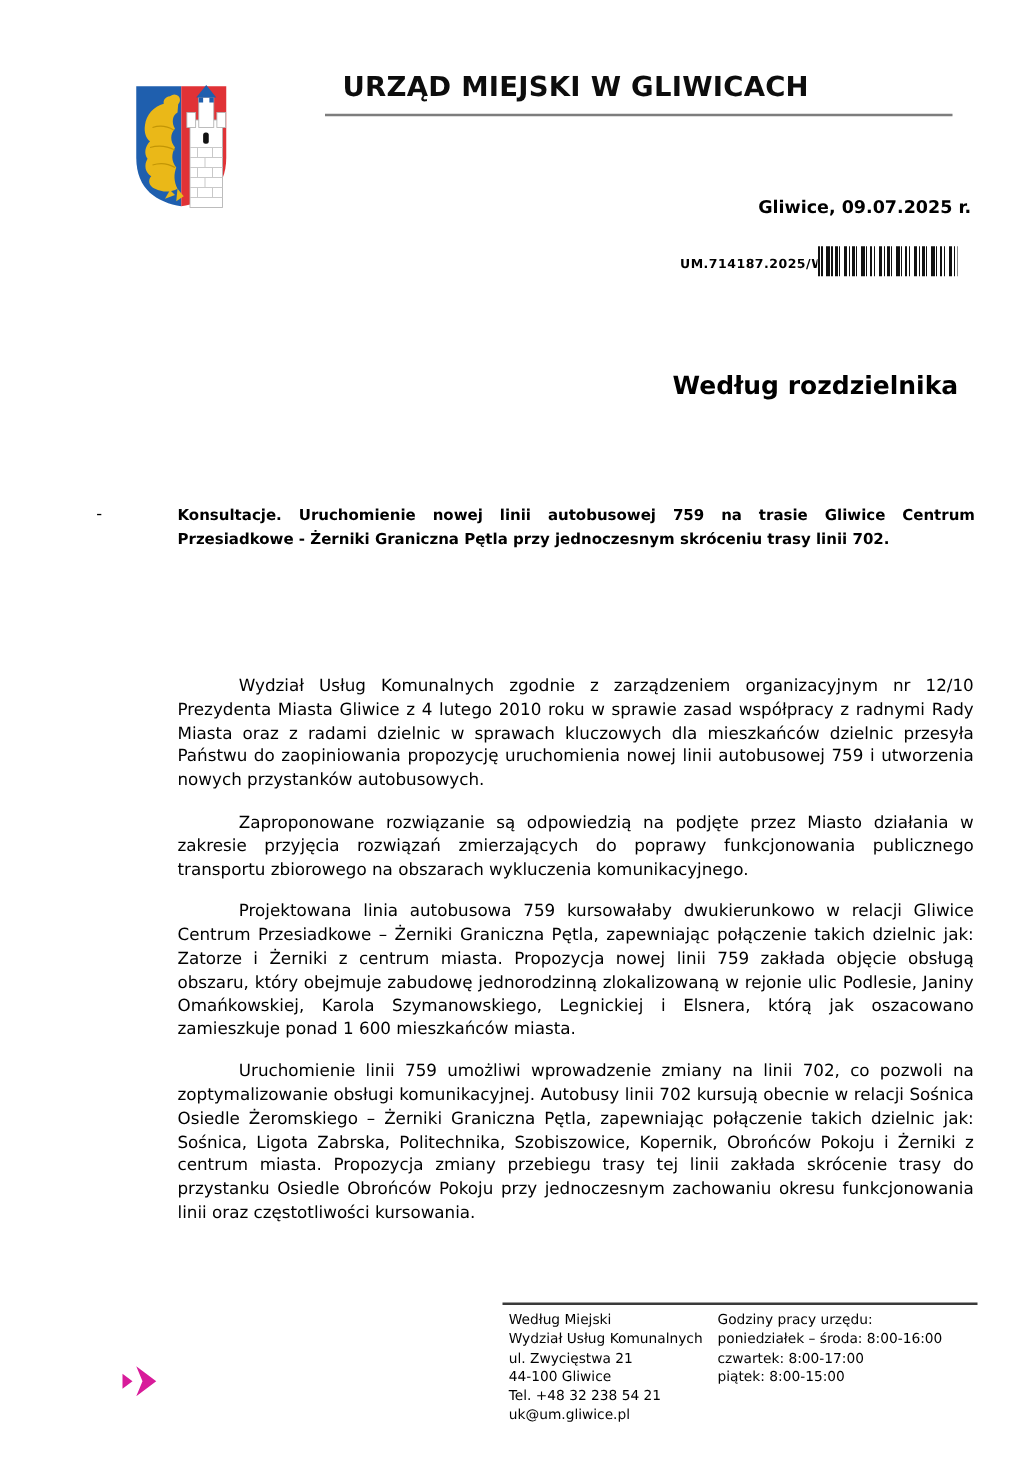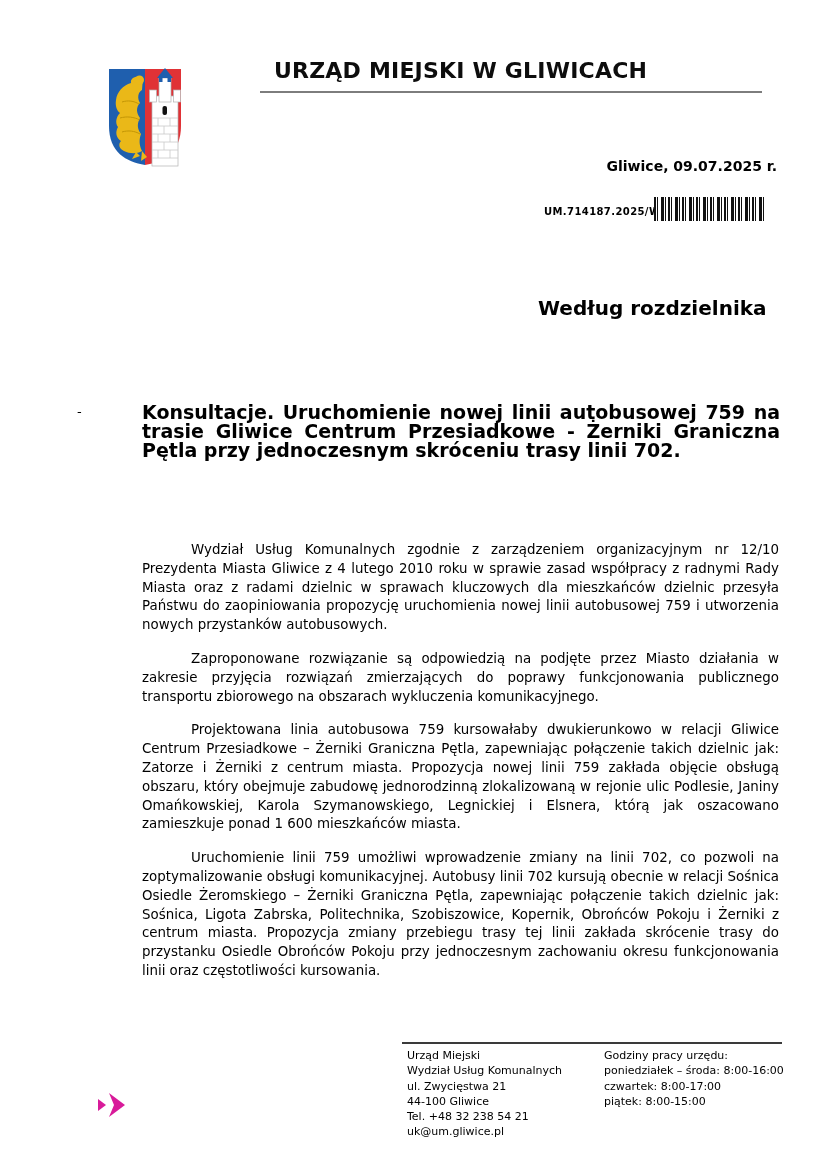--- a/index.html
+++ b/index.html
@@ -31,38 +31,38 @@
       #111 0px,#111 2px,#fff 2px,#fff 3px,
       #111 3px,#111 4px,#fff 4px,#fff 7px,
       #111 7px,#111 10px,#fff 10px,#fff 11px,
       #111 11px,#111 12px,#fff 12px,#fff 14px);
   }
   .addressee{position:absolute;left:494px;top:296px;font-size:20px;font-weight:bold;white-space:nowrap;}
   
   .subject-marker{position:absolute;left:33px;top:404px;font-size:13px;}
   .subject{
     position:absolute;left:98px;top:403px;width:638px;
-    font-size:19px;font-weight:bold;line-height:19px;text-align:justify;
+    font-size:12px;font-weight:bold;line-height:19px;text-align:justify;
   }
   .case-meta{position:absolute;left:98px;top:451px;font-size:13.5px;}
   .case-line1{white-space:nowrap;}
   .case-num-primary{font-size:16.5px;}
   .case-num-secondary{font-size:13px;}
   .case-line2{margin-top:9px;white-space:nowrap;}
   
   .body-text{
     position:absolute;left:98px;top:541px;width:637px;
     font-size:13.4px;line-height:18.8px;text-align:justify;
   }
   .body-text p{margin:0 0 15px 0;text-indent:49px;}
   .body-text p:last-child{margin-bottom:0;}
   
   .footer-rule{position:absolute;left:358px;top:1042px;width:380px;height:1.5px;background:#3a3a3a;}
   .footer-address{position:absolute;left:363px;top:1048px;font-size:11px;line-height:15.3px;}
-  .footer-hours{position:absolute;left:560px;top:1048px;font-size:11px;line-height:15.3px;}
+  .footer-hours{position:absolute;left:530px;top:1048px;font-size:11px;line-height:15.3px;}
   
   .logo{position:absolute;left:53px;top:1084px;display:flex;align-items:flex-start;}
   .logo-mark{width:30px;height:30px;margin-top:6px;}
   .logo-text{
     font-size:27px;font-weight:bold;color:#d81b9a;letter-spacing:-.5px;margin-left:4px;
     line-height:30px;
   }
   .logo-sup{font-size:10px;font-weight:bold;color:#d81b9a;letter-spacing:.5px;vertical-align:14px;margin-left:1px;}
 </style>
 </head>
@@ -134,21 +134,21 @@
   <div class="body-text">
     <p>Wydział Usług Komunalnych zgodnie z zarządzeniem organizacyjnym nr 12/10 Prezydenta Miasta Gliwice z 4 lutego 2010 roku w sprawie zasad współpracy z radnymi Rady Miasta oraz z radami dzielnic w sprawach kluczowych dla mieszkańców dzielnic przesyła Państwu do zaopiniowania propozycję uruchomienia nowej linii autobusowej 759 i utworzenia nowych przystanków autobusowych.</p>
     <p>Zaproponowane rozwiązanie są odpowiedzią na podjęte przez Miasto działania w zakresie przyjęcia rozwiązań zmierzających do poprawy funkcjonowania publicznego transportu zbiorowego na obszarach wykluczenia komunikacyjnego.</p>
     <p>Projektowana linia autobusowa 759 kursowałaby dwukierunkowo w relacji Gliwice Centrum Przesiadkowe – Żerniki Graniczna Pętla, zapewniając połączenie takich dzielnic jak: Zatorze i Żerniki z centrum miasta. Propozycja nowej linii 759 zakłada objęcie obsługą obszaru, który obejmuje zabudowę jednorodzinną zlokalizowaną w rejonie ulic Podlesie, Janiny Omańkowskiej, Karola Szymanowskiego, Legnickiej i Elsnera, którą jak oszacowano zamieszkuje ponad 1 600 mieszkańców miasta.</p>
     <p>Uruchomienie linii 759 umożliwi wprowadzenie zmiany na linii 702, co pozwoli na zoptymalizowanie obsługi komunikacyjnej. Autobusy linii 702 kursują obecnie w relacji Sośnica Osiedle Żeromskiego – Żerniki Graniczna Pętla, zapewniając połączenie takich dzielnic jak: Sośnica, Ligota Zabrska, Politechnika, Szobiszowice, Kopernik, Obrońców Pokoju i Żerniki z centrum miasta. Propozycja zmiany przebiegu trasy tej linii zakłada skrócenie trasy do przystanku Osiedle Obrońców Pokoju przy jednoczesnym zachowaniu okresu funkcjonowania linii oraz częstotliwości kursowania.</p>
   </div>
 
   <div class="footer-rule"></div>
 
   <div class="footer-address">
-    <div>Urząd Miejski</div>
+    <div>Według Miejski</div>
     <div>Wydział Usług Komunalnych</div>
     <div>ul. Zwycięstwa 21</div>
     <div>44-100 Gliwice</div>
     <div>Tel. +48 32 238 54 21</div>
     <div>uk@um.gliwice.pl</div>
   </div>
 
   <div class="footer-hours">
     <div>Godziny pracy urzędu:</div>
     <div>poniedziałek – środa: 8:00-16:00</div>

